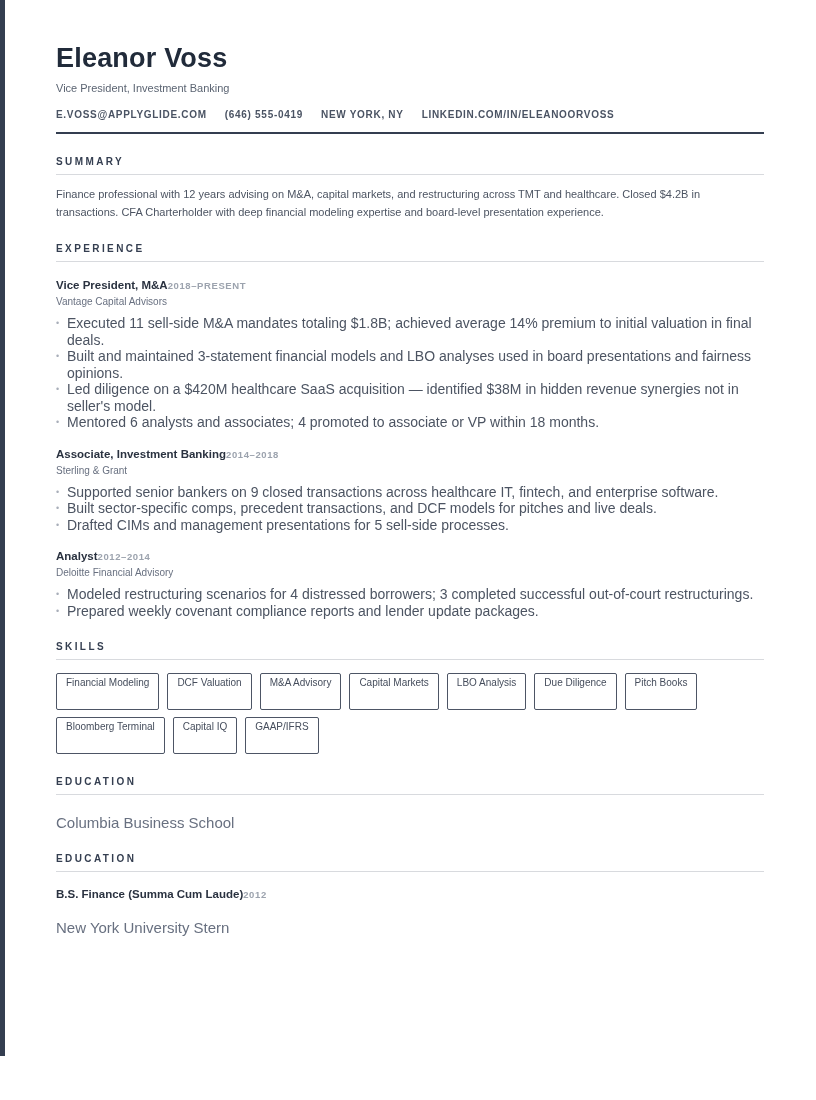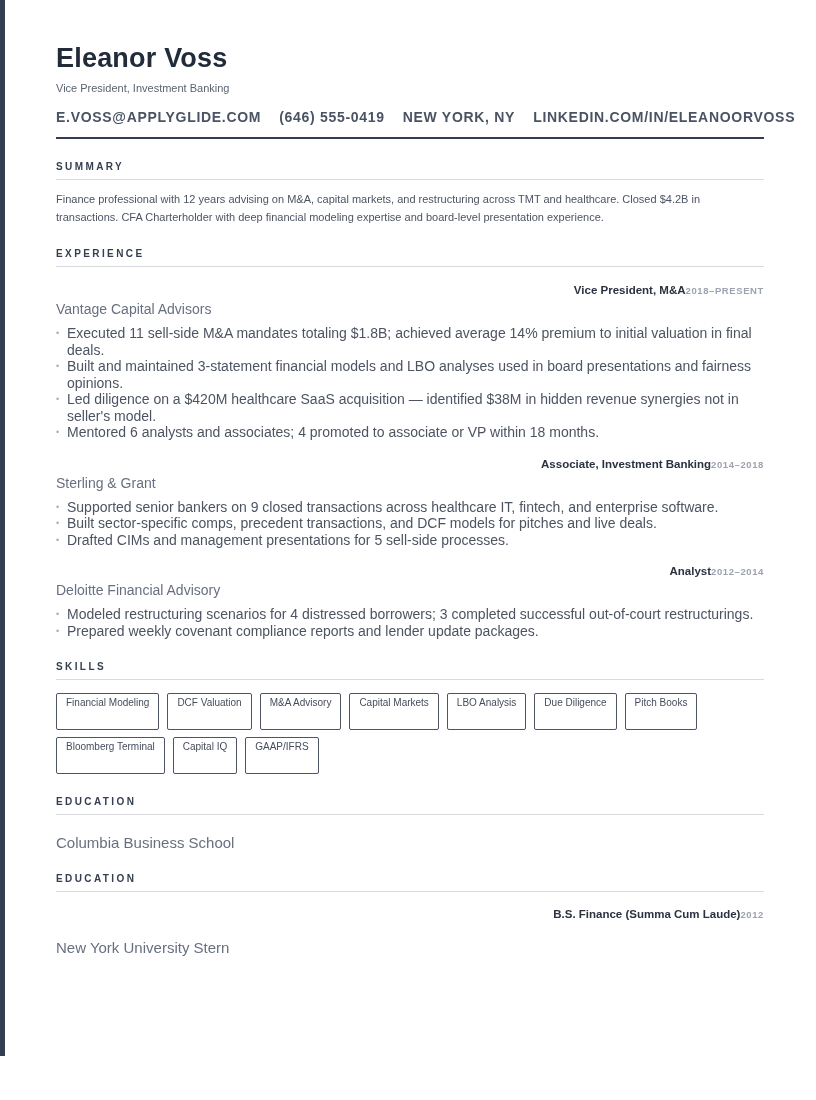--- a/index.html
+++ b/index.html
@@ -37,21 +37,21 @@
   .subtitle{
     margin-top:10px;
     font-size:11px;
     line-height:13px;
     color:#5b6472;
   }
   .contact-row{
     margin-top:14px;
     display:flex;
     gap:18px;
-    font-size:14px;
+    font-size:10px;
     font-weight:bold;
     letter-spacing:.7px;
     color:#4a5363;
     white-space:nowrap;
   }
   .header-rule{
     margin-top:12px;
     height:2px;
     background:var(--accent);
   }
@@ -70,38 +70,38 @@
   .summary-text{
     margin-top:11px;
     font-size:11px;
     line-height:17.5px;
     color:var(--body);
     max-width:710px;
   }
   .job{margin-top:17px;}
   .job-head{
     display:flex;
-    justify-content:flex-end;
+    justify-content:flex-start;
     align-items:baseline;
   }
   .job-title{
     font-size:11.5px;
     font-weight:bold;
     color:var(--heading);
   }
   .job-date{
     font-size:9.5px;
     font-weight:bold;
     letter-spacing:.6px;
     color:var(--faint);
     white-space:nowrap;
   }
   .company{
     margin-top:5px;
-    font-size:14px;
+    font-size:10px;
     color:var(--muted);
   }
   ul.bullets{
     margin-top:8px;
     list-style:none;
   }
   ul.bullets li{
     font-size:14px;
     line-height:16.5px;
     color:var(--body);

